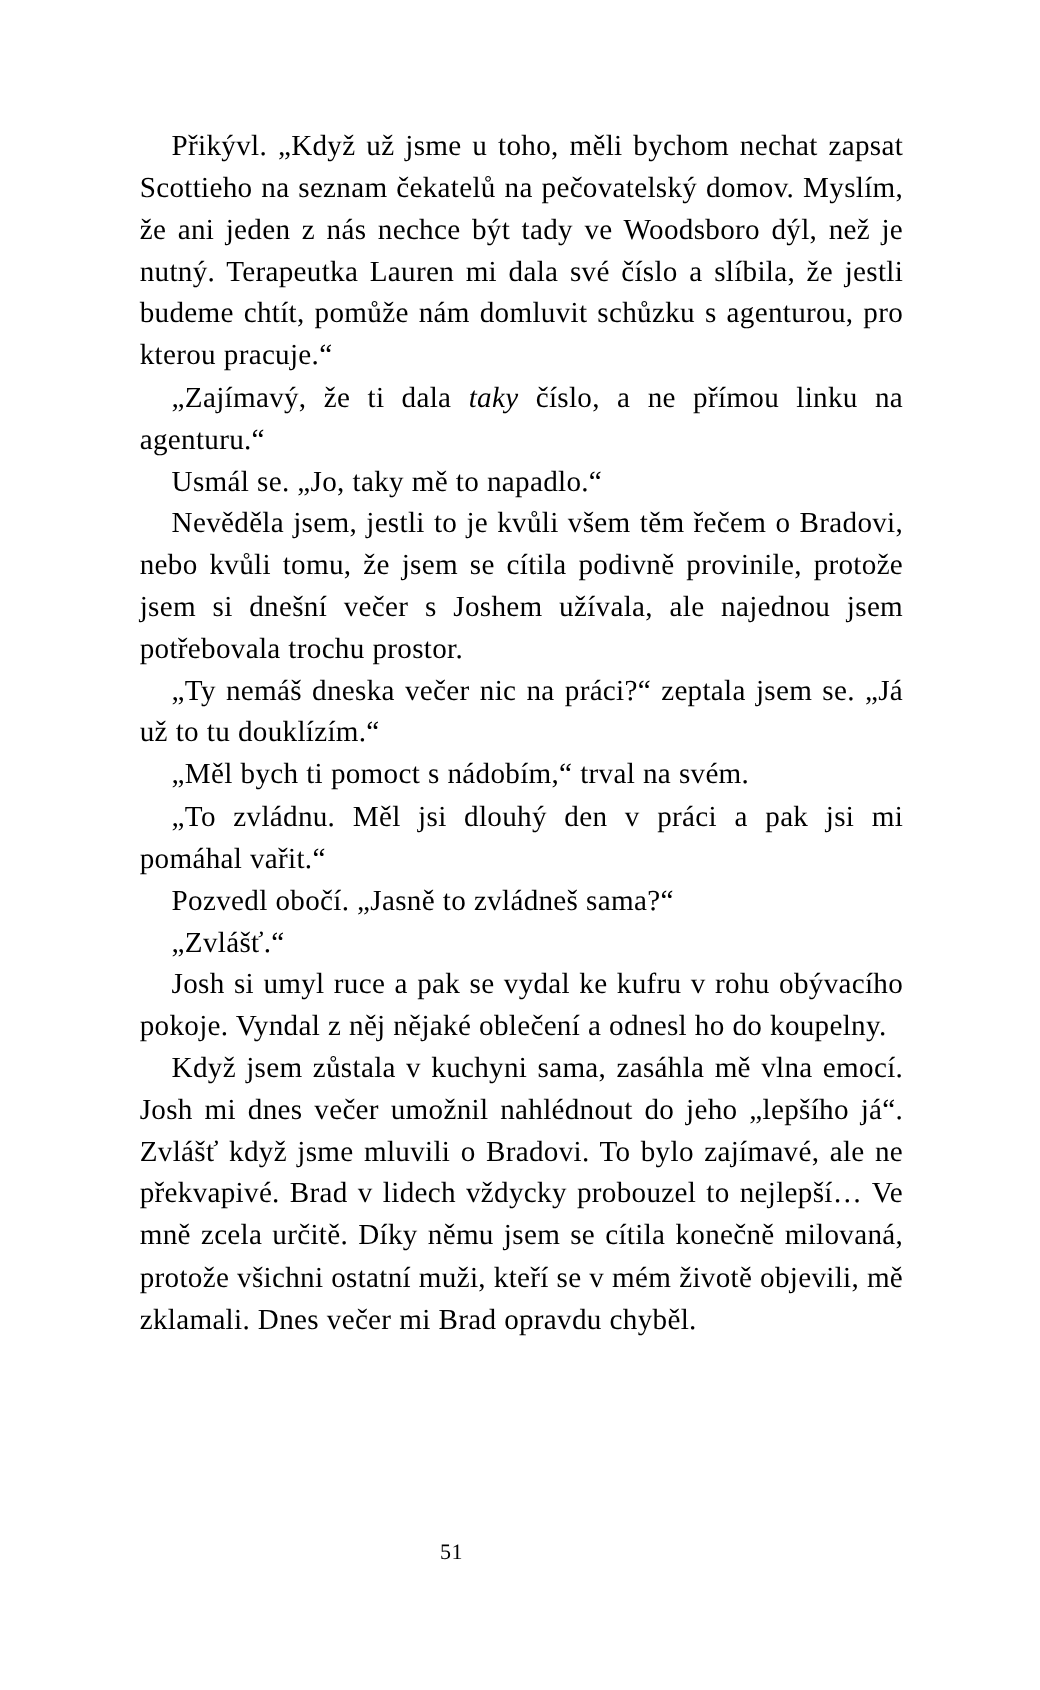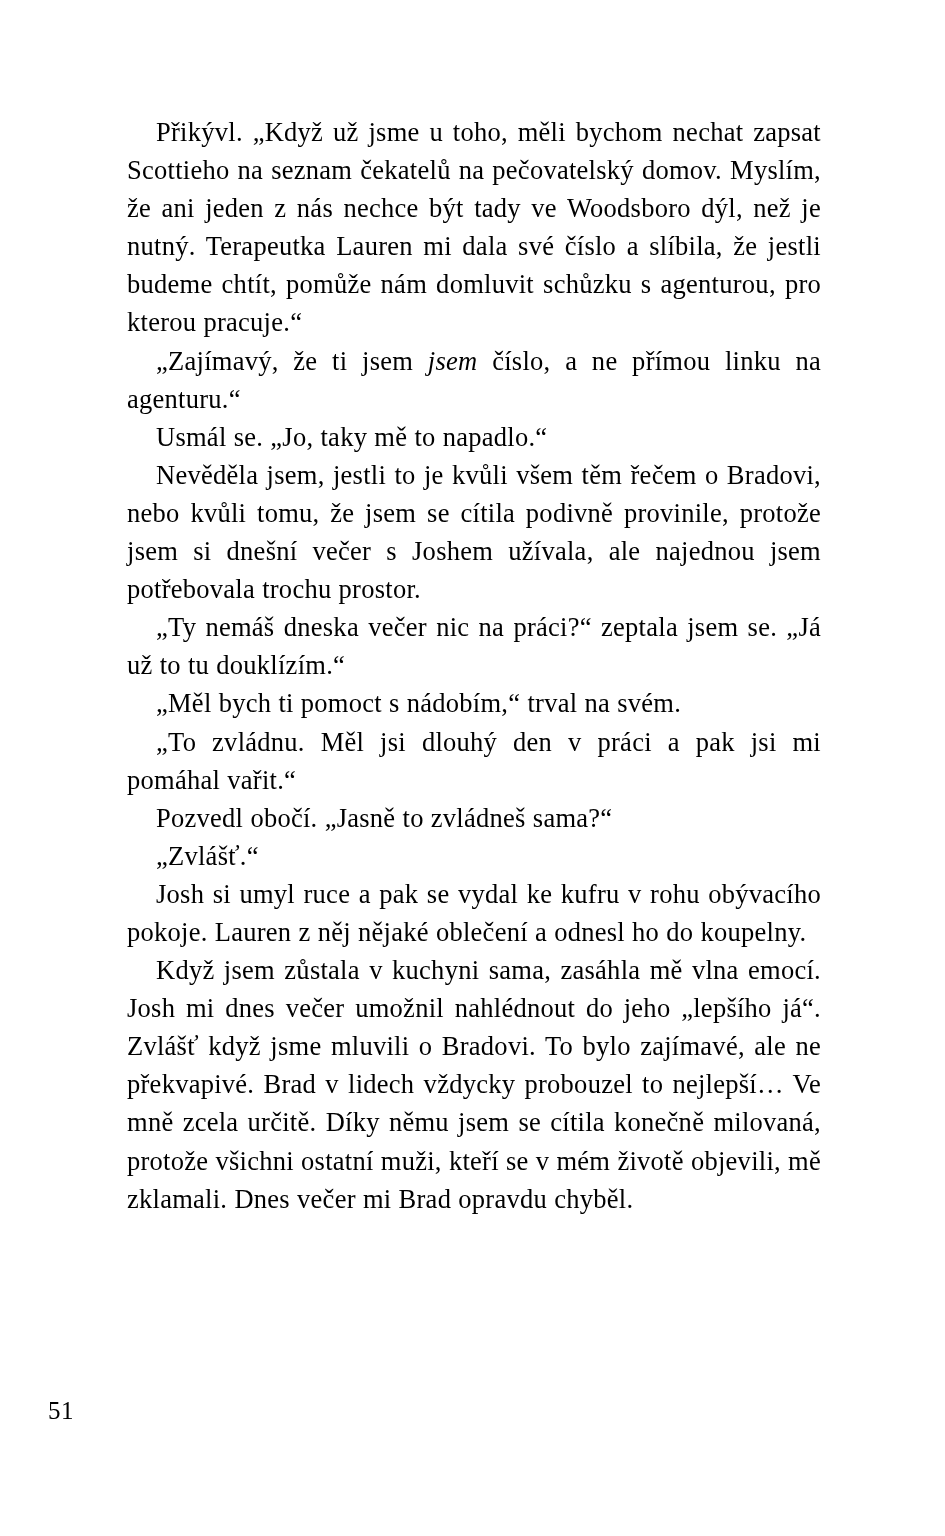--- a/index.html
+++ b/index.html
@@ -40,55 +40,54 @@
   }
   
   .para i {
     font-style: italic;
   }
   .page-number {
     position: absolute;
     left: 0;
     top: 1396px;
     width: 821px;
-    text-align: left;
-    font-size: 25px;
+    text-align: center;
+    font-size: 20px;
     line-height: 30px;
     letter-spacing: 0.02em;
-    padding-left: 48px;
   }
 </style>
 </head>
 <body>
 
 <div class="page">
 
   <div class="text-block">
 
     <p class="para">Přikývl. „Když už jsme u toho, měli bychom nechat zapsat Scottieho na seznam čekatelů na pečovatelský domov. Myslím, že ani jeden z nás nechce být tady ve Woodsboro dýl, než je nutný. Terapeutka Lauren mi dala své číslo a slíbila, že jestli budeme chtít, pomůže nám domluvit schůzku s agenturou, pro kterou pracuje.“</p>
 
-    <p class="para"><span>„Zajímavý, že ti jsem </span><i>jsem</i><span> číslo, a ne přímou linku na agenturu.“</span></p>
+    <p class="para"><span>„Zajímavý, že ti dala </span><i>taky</i><span> číslo, a ne přímou linku na agenturu.“</span></p>
 
     <p class="para">Usmál se. „Jo, taky mě to napadlo.“</p>
 
     <p class="para">Nevěděla jsem, jestli to je kvůli všem těm řečem o Bradovi, nebo kvůli tomu, že jsem se cítila podivně provinile, protože jsem si dnešní večer s Joshem užívala, ale najednou jsem potřebovala trochu prostor.</p>
 
     <p class="para">„Ty nemáš dneska večer nic na práci?“ zeptala jsem se. „Já už to tu douklízím.“</p>
 
     <p class="para">„Měl bych ti pomoct s nádobím,“ trval na svém.</p>
 
     <p class="para">„To zvládnu. Měl jsi dlouhý den v práci a pak jsi mi pomáhal vařit.“</p>
 
     <p class="para">Pozvedl obočí. „Jasně to zvládneš sama?“</p>
 
 
 
     <p class="para">„Zvlášť.“</p>
 
-    <p class="para">Josh si umyl ruce a pak se vydal ke kufru v rohu obývacího pokoje. Lauren z něj nějaké oblečení a odnesl ho do koupelny.</p>
+    <p class="para">Josh si umyl ruce a pak se vydal ke kufru v rohu obývacího pokoje. Vyndal z něj nějaké oblečení a odnesl ho do koupelny.</p>
 
     <p class="para">Když jsem zůstala v kuchyni sama, zasáhla mě vlna emocí. Josh mi dnes večer umožnil nahlédnout do jeho „lepšího já“. Zvlášť když jsme mluvili o Bradovi. To bylo zajímavé, ale ne překvapivé. Brad v lidech vždycky probouzel to nejlepší… Ve mně zcela určitě. Díky němu jsem se cítila konečně milovaná, protože všichni ostatní muži, kteří se v mém životě objevili, mě zklamali. Dnes večer mi Brad opravdu chyběl.</p>
 
   </div>
 
   <div class="page-number">51</div>
 
 </div>
 
 </body></html>

